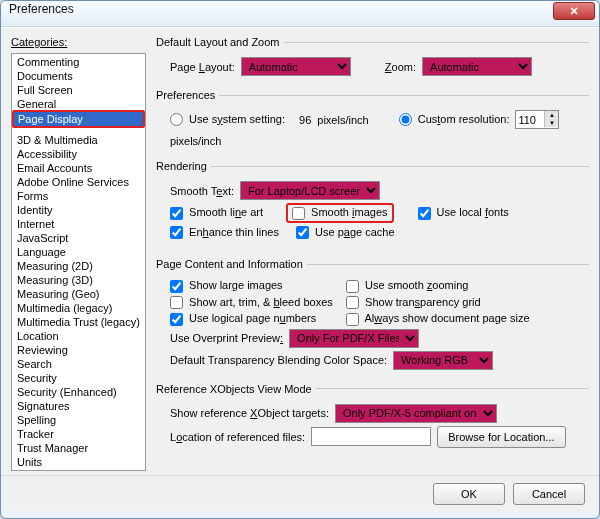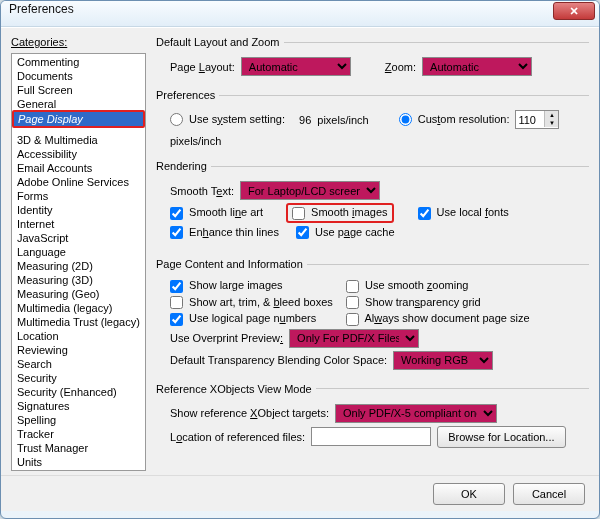--- a/index.html
+++ b/index.html
@@ -54,21 +54,20 @@
     background: #fff;
     height: 418px;
     overflow:hidden;
     padding: 1px 1px;
   }
   .cat-item { padding: 0 4px; line-height:14px; color:#000;}
   .cat-item.selected {
     background: #2f6ac8;
     color: #fff;
     margin:0;
-    font-style:italic;
   }
   .cat-highlight {
     border: 2px solid #e02020;
     border-radius: 2px;
     margin: -1px -1px;
     padding: 0;
   }
   .main {
     flex: 1;
     position: relative;

